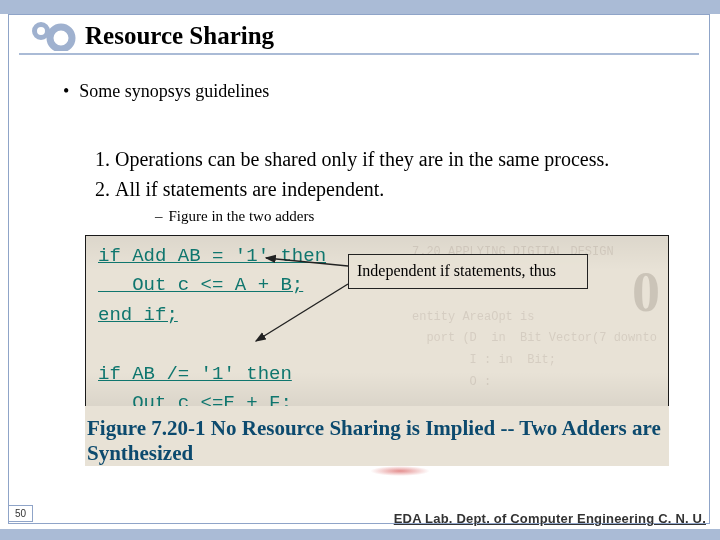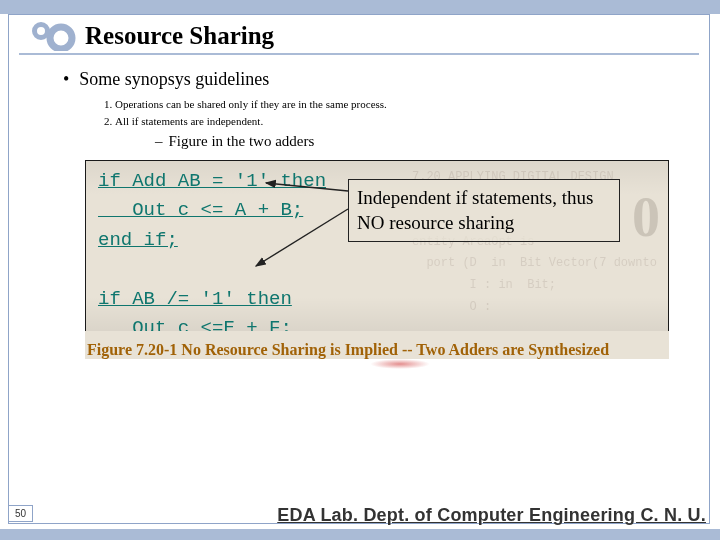--- a/index.html
+++ b/index.html
@@ -14,30 +14,30 @@
     height: 14px; background: #aabbd6;
   }
   .frame {
     position: absolute; left: 8px; right: 10px; top: 14px; bottom: 16px;
     border: 1px solid #8fa4c8;
   }
   .title-row {
     display: flex; align-items: center;
     padding: 6px 4px 2px 4px;
     border-bottom: 2px solid #aabbd6;
-    margin: 0 10px 4px 10px;
+    margin: 0 10px 16px 10px;
   }
   .circles-icon svg { display: block; }
   .slide-title {
     font-size: 25px; font-weight: bold; color: #000;
     margin-left: 8px;
   }
   .bullet-main { padding: 10px 20px 4px 54px; font-size: 18px; }
   .bullet-main .dot { margin-right: 10px; }
-  .sub-ol { padding: 2px 40px 2px 106px; font-size: 11px; line-height: 1.5; list-style: decimal; }
+  .sub-ol { padding: 2px 40px 2px 106px; font-size: 20px; line-height: 1.5; list-style: decimal; margin-top: 36px; }
   .sub-dash { padding: 2px 0 8px 146px; font-size: 15px; }
   .sub-dash .dash { margin-right: 6px; }
   .figure-wrap {
     margin: 2px 40px 0 76px;
   }
   .figure {
     background: #e8e2d6;
     border: 1px solid #1a1a1a;
     position: relative;
     height: 172px;
@@ -66,50 +66,50 @@
   }
   .code-block {
     position: absolute; left: 12px; top: 6px;
     font-family: "Courier New", monospace;
     font-size: 19px; line-height: 1.55; color: #0f766e;
     white-space: pre;
     text-decoration: underline;
   }
   .annot-box {
     position: absolute; left: 262px; top: 18px;
-    width: 272px; padding: 6px 8px;
+    width: 240px; padding: 6px 8px;
     border: 1px solid #222;
     font-family: "Times New Roman", serif;
-    font-size: 19px; line-height: 1.3; text-align: left;
+    font-size: 16px; line-height: 1.3; text-align: left;
     background: rgba(232,226,214,0.7);
   }
   .arrows { position: absolute; left: 0; top: 0; }
   .figure-caption {
     font-family: Georgia, "Times New Roman", serif;
-    font-size: 16px; font-weight: bold; color: #a16207;
+    font-size: 21px; font-weight: bold; color: #0c4a6e;
     padding: 10px 0 0 2px;
     background: #e8e2d6;
     margin-top: -1px;
   }
   .red-smudge {
     position: absolute; left: 285px; bottom: -10px; width: 60px; height: 10px;
     background: radial-gradient(ellipse at center, rgba(200,30,30,0.5), rgba(200,30,30,0) 70%);
   }
   .page-num-box {
     position: absolute; left: 8px; bottom: 18px;
     border: 1px solid #8fa4c8;
     padding: 2px 6px;
     font-family: Arial, sans-serif;
     font-size: 10px; color: #333;
     background: #fff;
   }
   .footer-text {
     position: absolute; right: 14px; bottom: 14px;
     font-family: Arial, sans-serif;
-    font-weight: bold; font-size: 18px;
+    font-weight: bold; font-size: 13px;
     color: #333; text-decoration: underline;
     letter-spacing: 0.2px;
   }
   .bottombar {
     position: absolute; left: 0; right: 0; bottom: 0; height: 11px;
     background: #aabbd6;
   }
 </style>
 </head>
 <body>
@@ -152,21 +152,20 @@
         O :</span></div>
       <div class="code-block">if Add_AB = '1' then
    Out_c &lt;= A + B;
 end if;
 
 if AB /= '1' then
    Out_c &lt;=E + F;
 end if;</div>
       <div class="annot-box">
         <span>Independent if statements, thus</span><br>
-        <span>NO resource sharing</span>
       </div>
       <svg class="arrows" width="560" height="172">
         <defs>
           <marker id="ah" markerWidth="8" markerHeight="8" refX="7" refY="3" orient="auto">
             <path d="M0,0 L8,3 L0,6 Z" fill="#222"></path>
           </marker>
         </defs>
         <line x1="262" y1="30" x2="180" y2="22" stroke="#222" stroke-width="1.4" marker-end="url(#ah)"></line>
         <line x1="262" y1="48" x2="170" y2="105" stroke="#222" stroke-width="1.4" marker-end="url(#ah)"></line>
       </svg>

